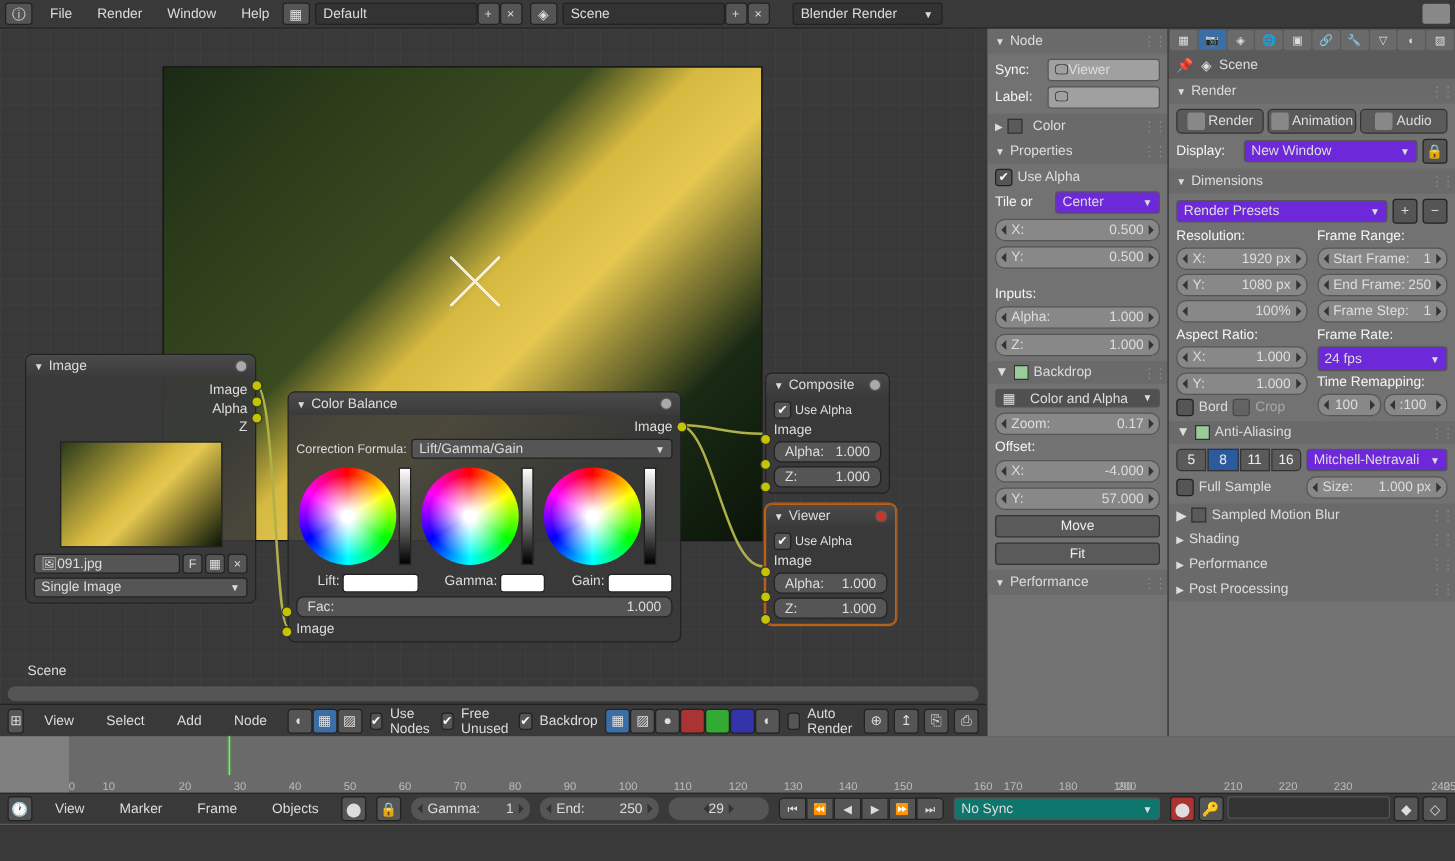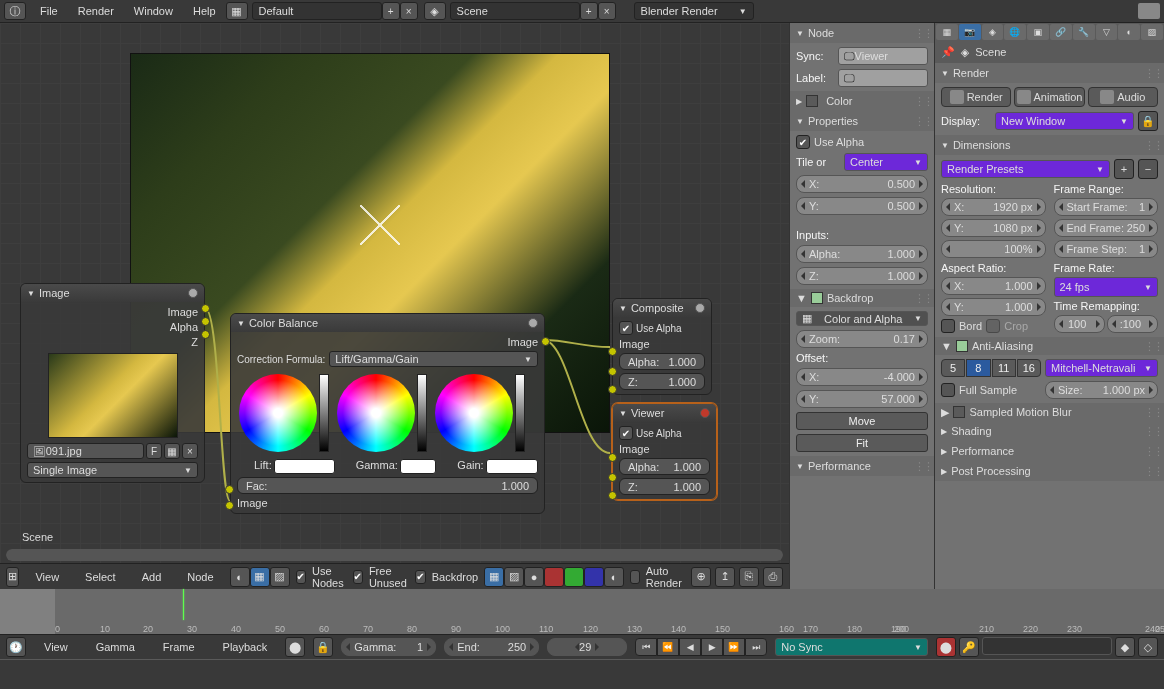--- a/index.html
+++ b/index.html
@@ -650,21 +650,21 @@
         <span>Post Processing</span>
         <span class="panel-grip">⋮⋮⋮</span>
       </div>
   </div>
 </div>
 
 <div class="timeline-area">
   <div class="timeline-canvas" id="tl-canvas">
     <div class="cursor" style="left:183px"></div>
   <div class="tick" style="left: 55px;">0</div>
-      <div class="tick" style="left: 100px;">10</div>
+      <div class="tick" style="left: 82px;">10</div>
       <div class="tick" style="left: 143px;">20</div>
       <div class="tick" style="left: 187px;">30</div>
       <div class="tick" style="left: 231px;">40</div>
       <div class="tick" style="left: 275px;">50</div>
       <div class="tick" style="left: 319px;">60</div>
       <div class="tick" style="left: 363px;">70</div>
       <div class="tick" style="left: 407px;">80</div>
       <div class="tick" style="left: 451px;">90</div>
       <div class="tick" style="left: 495px;">100</div>
       <div class="tick" style="left: 539px;">110</div>
@@ -679,23 +679,23 @@
       <div class="tick" style="left: 894px;">200</div>
       <div class="tick" style="left: 979px;">210</div>
       <div class="tick" style="left: 1023px;">220</div>
       <div class="tick" style="left: 1067px;">230</div>
       <div class="tick" style="left: 1145px;">240</div>
       <div class="tick" style="left: 1155px;">250</div>
     </div>
   <div class="timeline-hdr">
     <div class="icon-btn">🕐</div>
     <div class="menu-item">View</div>
-    <div class="menu-item">Gamma</div>
+    <div class="menu-item">Marker</div>
     <div class="menu-item">Frame</div>
-    <div class="menu-item">Playback</div>
+    <div class="menu-item">Objects</div>
     <div class="icon-btn" style="flex:0 0 20px">⬤</div>
     <div class="icon-btn">🔒</div>
     <div class="panel-numfield" style="width:95px;background:#555;color:#ddd">
         <span class="chev l"></span>
         <span class="lbl">Gamma:</span>
         <span class="val">1</span>
         <span class="chev r"></span>
       </div>
     <div class="panel-numfield" style="width:95px;background:#555;color:#ddd">
         <span class="chev l"></span>

